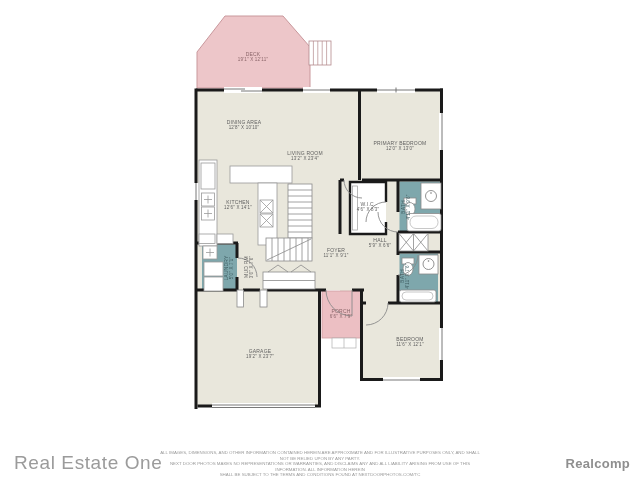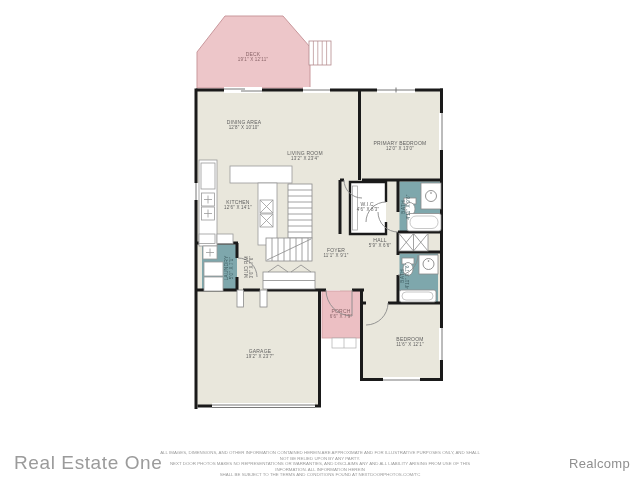--- a/index.html
+++ b/index.html
@@ -10,21 +10,21 @@
               white-space:nowrap;color:#5f5f5f;font-size:5px;line-height:6px;
               letter-spacing:.2px;}
   .room-label .dims{display:block;font-size:4.5px;}
   .room-label .nm{display:block;font-size:5px;}
   .rot{transform:translate(-50%,-50%) rotate(-90deg);}
   .pinktxt{color:#8a6569;}
   .tealtxt{color:#3f5d62;}
   .agency-logo{position:absolute;left:14px;top:452px;font-size:19px;color:#9b9b9b;
                letter-spacing:.6px;}
   .mls-logo{position:absolute;right:10px;top:456px;font-size:13px;color:#8f8f8f;
-            letter-spacing:.3px;}
+            letter-spacing:.3px;font-weight:bold;}
   .disclaimer{position:absolute;left:160px;top:450px;width:320px;text-align:center;
               font-size:4.4px;line-height:5.6px;color:#9a9a9a;}
 </style>
 </head>
 <body>
 
 <div class="canvas">
 
   <svg width="640" height="480" viewBox="0 0 640 480">
 

